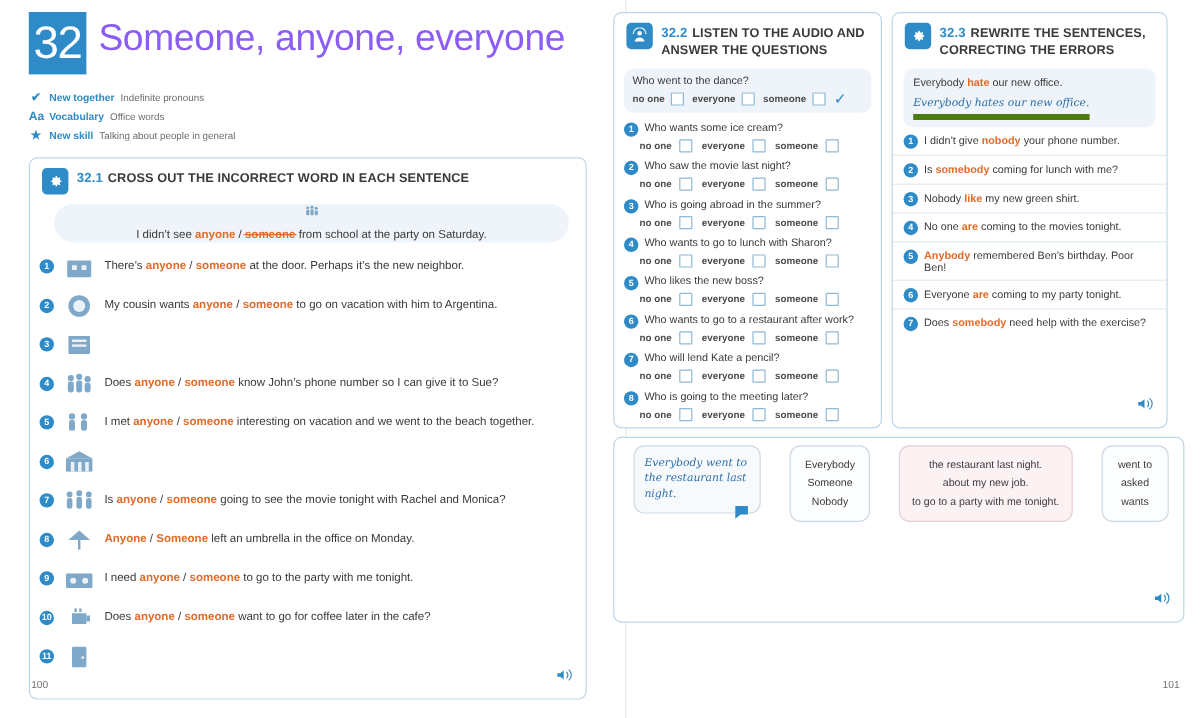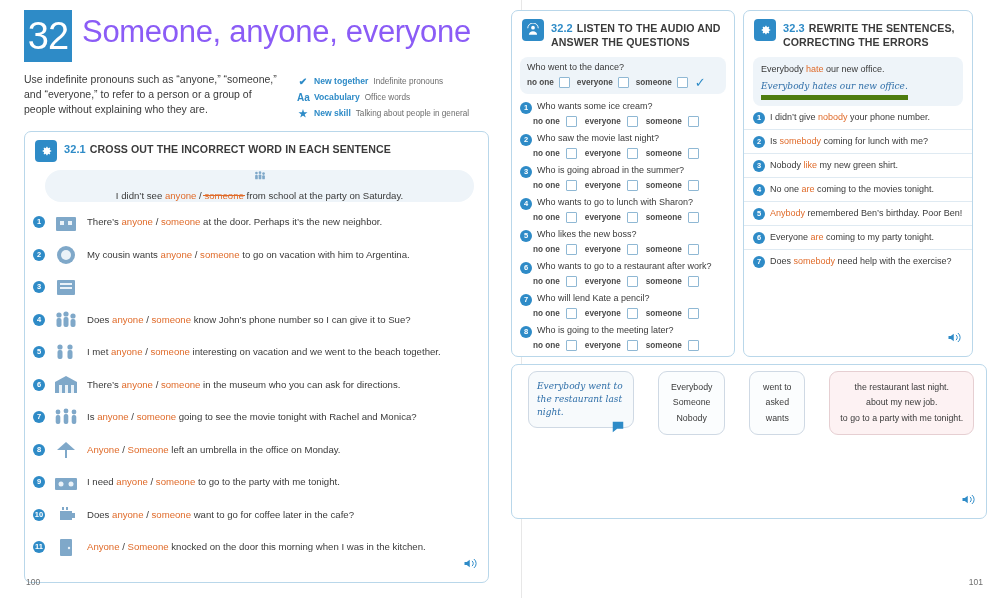--- a/index.html
+++ b/index.html
@@ -61,21 +61,21 @@
     margin: 2px 14px 4px 20px; background: #eef4f9; border-radius: 16px;
     height: 32px; display: flex; align-items: center; padding: 0 10px; gap: 8px; flex-direction: column;
   }
   .q-row { display: flex; align-items: center; gap: 6px; padding: 0 14px 0 8px; height: 32.5px; }
   .q-num {
     width: 12px; height: 12px; border-radius: 50%; background: #2e8bc7; color: #fff;
     font-size: 7.5px; line-height: 12px; text-align: center; flex: 0 0 auto; font-weight: 700;
   }
   .thumb { width: 30px; height: 26px; flex: 0 0 auto; }
   .sentence { font-size: 9.6px; color: #3a3a3a; line-height: 1.3; }
-  .hl { color: #e06b2a; font-weight: 400; }
+  .hl { color: #e06b2a; font-weight: 700; }
   .struck { position: relative; }
   .struck:after {
     content:""; position:absolute; left:-1px; right:-1px; top:52%; height:1px; background:#e06b2a;
   }
   .audio-ico { position: absolute; right: 10px; bottom: 8px; color: #2e8bc7; }
 
   
   .right-top { display: flex; gap: 8px; }
   .ex2 { width: 224px; }
   .ex3 { width: 230px; }
@@ -113,39 +113,38 @@
   .bubble-tail { position:absolute; right: 8px; bottom: -9px; color:#2e8bc7; }
   .cell {
     border: 1px solid #cfd9e4; border-radius: 9px; background: #fbfdfe;
     display: flex; flex-direction: column; justify-content: center; align-items: center;
     font-size: 8.8px; color: #3a3a3a; line-height: 1.75; padding: 8px 6px;
   }
   .cell.c1 { width: 74px; }
   .cell.c2 { width: 62px; }
   .cell.c3 { width: 162px; background: #fdf2f3; border-color: #e6cfd2; }
 
-  .folio { position: absolute; bottom: 11px; font-size: 8.5px; color: #6f6f6f; }
+  .folio { position: absolute; bottom: 23px; font-size: 8.5px; color: #6f6f6f; }
   .folio.l { left: 26px; }
   .folio.r { right: 18px; }
   .spine { position:absolute; left: 521px; top:0; width:1px; height:598px; background:#e7e7e7;}
 </style>
 </head>
 <body>
 
 <div class="page">
 
   <div class="left-page">
 
     <div class="unit-header">
       <div class="unit-num">32</div>
       <div class="unit-title">Someone, anyone, everyone</div>
     </div>
 
     <div class="intro-row">
-      <div class="intro-text">Use indefinite pronouns such as “anyone,” “someone,” and “everyone,” to refer to a person or a group of people without explaining who they are.</div>
       <div class="keylist">
         <div class="keyline">
           <span class="keyicon">✔</span>
           <b>New together</b>
           <span class="keydesc">Indefinite pronouns</span>
         </div>
         <div class="keyline">
           <span class="keyicon">Aa</span>
           <b>Vocabulary</b>
           <span class="keydesc">Office words</span>
@@ -249,21 +248,20 @@
             <span class="q-num">6</span>
             <svg class="thumb" viewBox="0 0 30 26">
               <g fill="#7fa8c9">
                 <rect x="4" y="10" width="22" height="11"></rect>
                 <path d="M4 10 15 4l11 6z"></path>
                 <rect x="8" y="13" width="3" height="8" fill="#eaf2f8"></rect>
                 <rect x="14" y="13" width="3" height="8" fill="#eaf2f8"></rect>
                 <rect x="20" y="13" width="3" height="8" fill="#eaf2f8"></rect>
               </g>
             </svg>
-            <span class="sentence"><span>There’s </span><span class="hl">anyone</span><span> / </span><span class="hl">someone</span><span> in the museum who you can ask for directions.</span></span>
           </div>
           <div class="q-row">
             <span class="q-num">7</span>
             <svg class="thumb" viewBox="0 0 30 26">
               <g fill="#7fa8c9">
                 <circle cx="7" cy="8" r="2.4"></circle>
                 <rect x="4.7" y="11" width="4.6" height="9" rx="2"></rect>
                 <circle cx="15" cy="7" r="2.4"></circle>
                 <rect x="12.7" y="10" width="4.6" height="10" rx="2"></rect>
                 <circle cx="23" cy="8" r="2.4"></circle>
@@ -306,21 +304,20 @@
             <span class="sentence"><span>Does </span><span class="hl">anyone</span><span> / </span><span class="hl">someone</span><span> want to go for coffee later in the cafe?</span></span>
           </div>
           <div class="q-row">
             <span class="q-num">11</span>
             <svg class="thumb" viewBox="0 0 30 26">
               <g fill="#7fa8c9">
                 <rect x="9" y="5" width="12" height="17" rx="1"></rect>
                 <circle cx="18" cy="14" r="1.2" fill="#eaf2f8"></circle>
               </g>
             </svg>
-            <span class="sentence"><span></span><span class="hl">Anyone</span><span> / </span><span class="hl">Someone</span><span> knocked on the door this morning when I was in the kitchen.</span></span>
           </div>
         </div>
 
       <span class="audio-ico">
         <svg width="15" height="13" viewBox="0 0 20 16" fill="#2e8bc7">
             <path d="M2 6v4h3l4 3V3L5 6H2z"></path>
             <path d="M12 4.5a4.5 4.5 0 0 1 0 7" stroke="#2e8bc7" stroke-width="1.3" fill="none"></path>
             <path d="M14.5 2a7.5 7.5 0 0 1 0 12" stroke="#2e8bc7" stroke-width="1.3" fill="none"></path>
           </svg>
       </span>
@@ -548,29 +545,29 @@
             <svg width="14" height="14" viewBox="0 0 16 16" fill="#2e8bc7">
                 <path d="M2 2h12v8H7l-5 4z"></path>
               </svg>
           </span>
         </div>
         <div class="cell c1">
           <div>Everybody</div>
           <div>Someone</div>
           <div>Nobody</div>
         </div>
+        <div class="cell c3">
+          <div>the restaurant last night.</div>
+          <div>about my new job.</div>
+          <div>to go to a party with me tonight.</div>
+        </div>
         <div class="cell c2">
           <div>went to</div>
           <div>asked</div>
           <div>wants</div>
-        </div>
-        <div class="cell c3">
-          <div>the restaurant last night.</div>
-          <div>about my new job.</div>
-          <div>to go to a party with me tonight.</div>
         </div>
       </div>
 
       <span class="audio-ico">
         <svg width="15" height="13" viewBox="0 0 20 16" fill="#2e8bc7">
             <path d="M2 6v4h3l4 3V3L5 6H2z"></path>
             <path d="M12 4.5a4.5 4.5 0 0 1 0 7" stroke="#2e8bc7" stroke-width="1.3" fill="none"></path>
             <path d="M14.5 2a7.5 7.5 0 0 1 0 12" stroke="#2e8bc7" stroke-width="1.3" fill="none"></path>
           </svg>
       </span>

